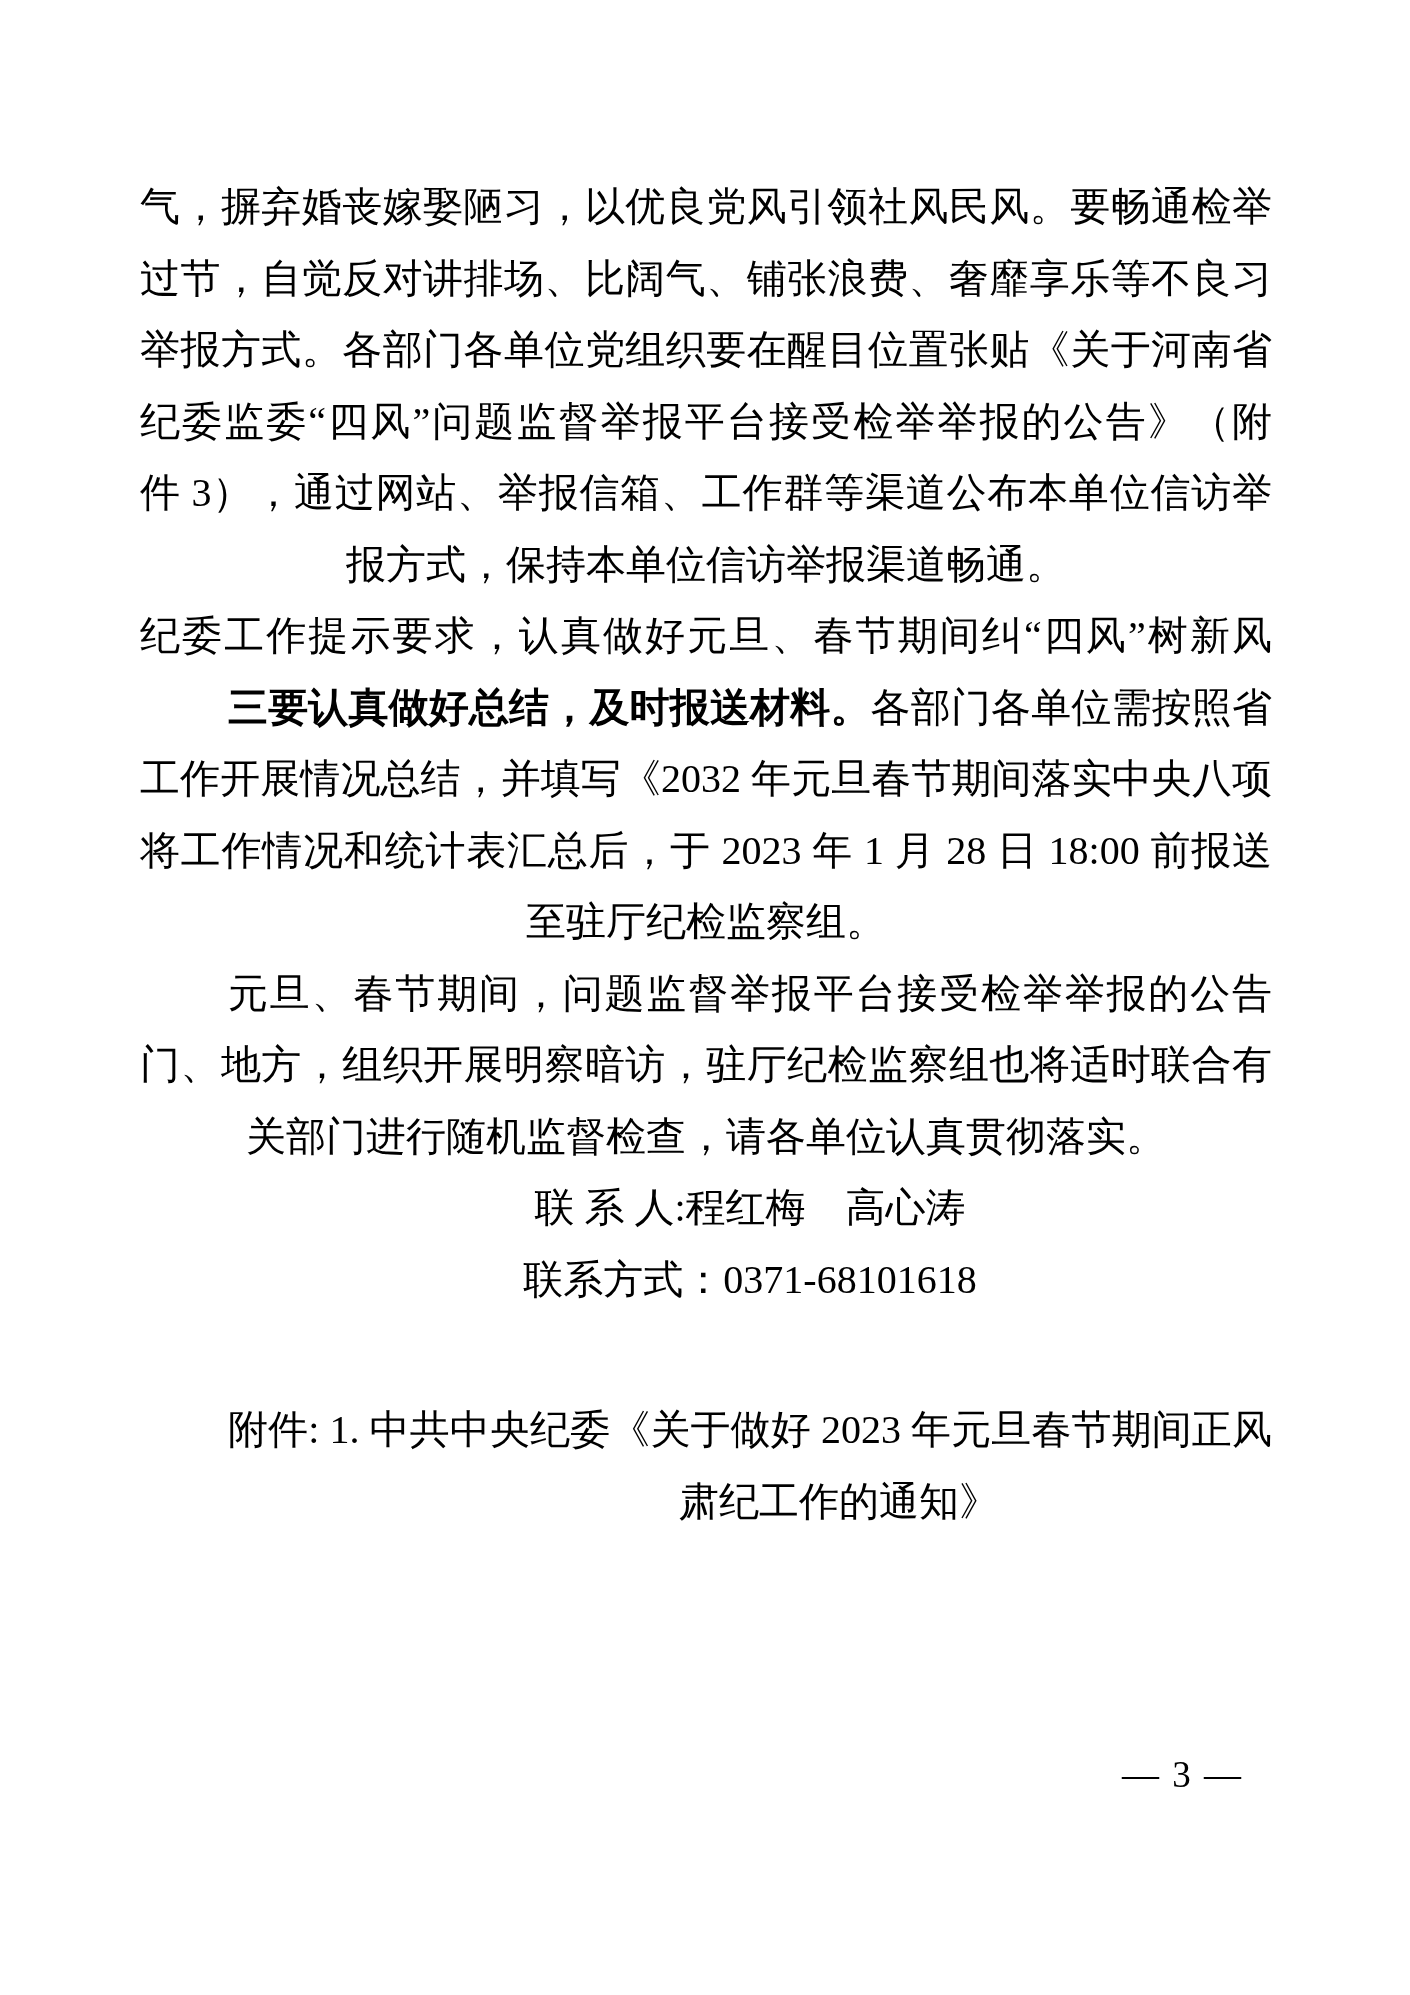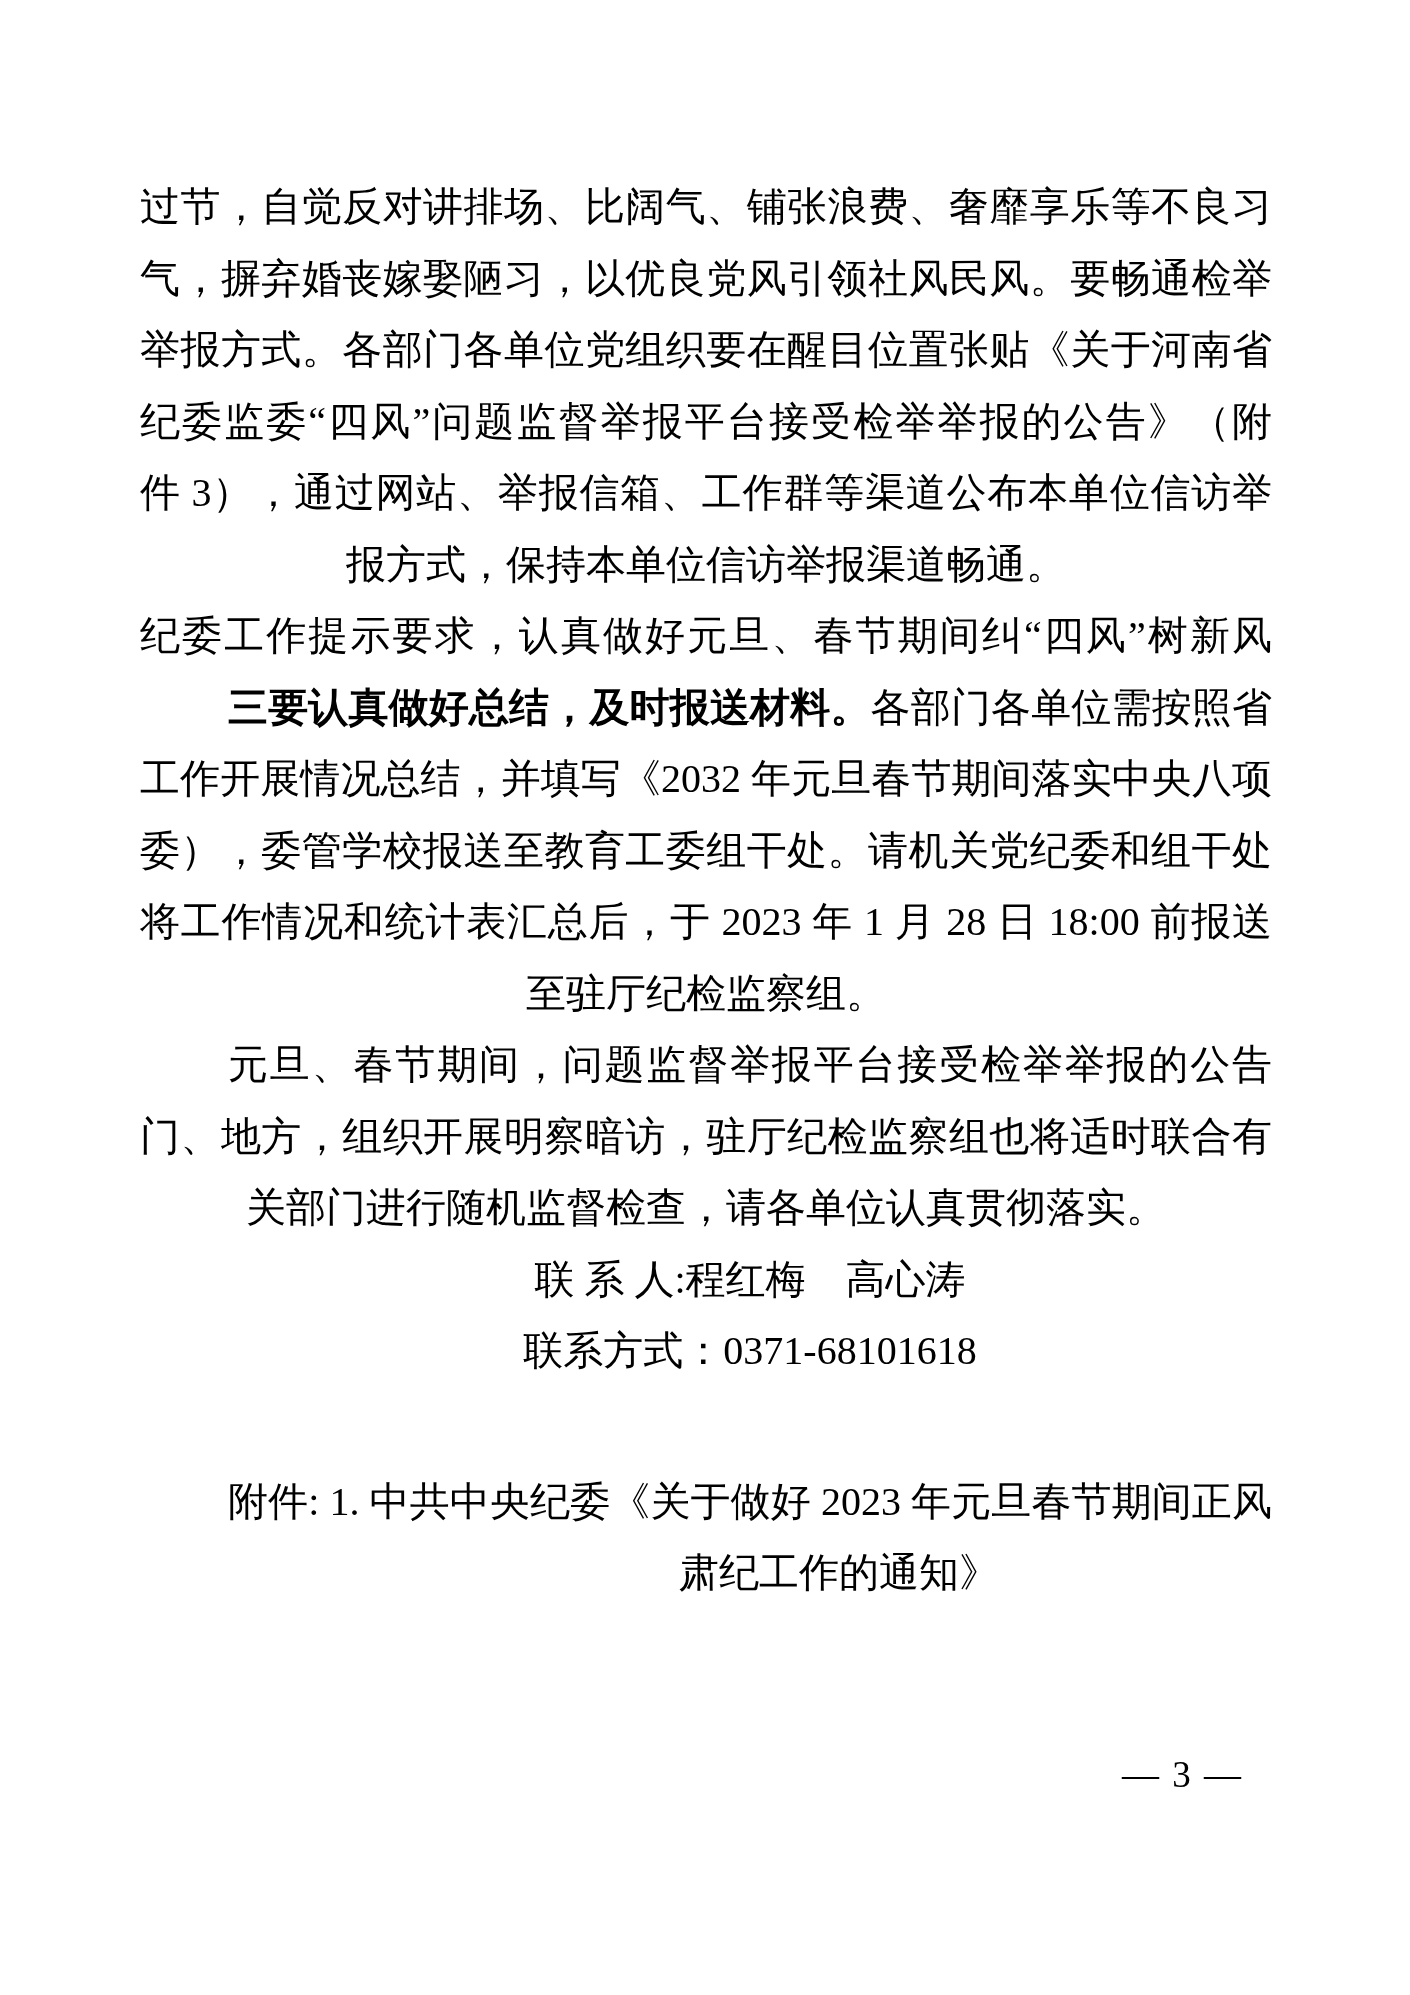--- a/index.html
+++ b/index.html
@@ -46,30 +46,29 @@
     line-height: 46px;
     letter-spacing: 2px;
     color: #000000;
   }
 </style>
 </head>
 <body>
 
 <div class="page">
   <div class="content" id="lines">
+      <div class="line full"><span>气，摒弃婚丧嫁娶陋习，以优良党风引领社风民风。要畅通检举</span></div>
       <div class="line full"><span>过节，自觉反对讲排场、比阔气、铺张浪费、奢靡享乐等不良习</span></div>
-      <div class="line full"><span>气，摒弃婚丧嫁娶陋习，以优良党风引领社风民风。要畅通检举</span></div>
       <div class="line full"><span>举报方式。各部门各单位党组织要在醒目位置张贴《关于河南省</span></div>
       <div class="line full"><span>纪委监委“四风”问题监督举报平台接受检举举报的公告》（附</span></div>
       <div class="line full"><span>件 3），通过网站、举报信箱、工作群等渠道公布本单位信访举</span></div>
       <div class="line"><span>报方式，保持本单位信访举报渠道畅通。</span></div>
       <div class="line full"><span>纪委工作提示要求，认真做好元旦、春节期间纠“四风”树新风</span></div>
       <div class="line full ind"><span class="bold">三要认真做好总结，及时报送材料。</span><span>各部门各单位需按照省</span></div>
       <div class="line full"><span>工作开展情况总结，并填写《2032 年元旦春节期间落实中央八项</span></div>
-      <div class="line full"><span>委），委管学校报送至教育工委组干处。请机关党纪委和组干处</span></div>
       <div class="line full"><span>将工作情况和统计表汇总后，于 2023 年 1 月 28 日 18:00 前报送</span></div>
       <div class="line"><span>至驻厅纪检监察组。</span></div>
       <div class="line full ind"><span>元旦、春节期间，问题监督举报平台接受检举举报的公告</span></div>
       <div class="line full"><span>门、地方，组织开展明察暗访，驻厅纪检监察组也将适时联合有</span></div>
       <div class="line"><span>关部门进行随机监督检查，请各单位认真贯彻落实。</span></div>
       <div class="line ind"><span>联 系 人:程红梅　高心涛</span></div>
       <div class="line ind"><span>联系方式：0371-68101618</span></div>
       <div class="line spacer"></div>
       <div class="line full ind"><span>附件: 1. 中共中央纪委《关于做好 2023 年元旦春节期间正风</span></div>
       <div class="line ind2"><span>肃纪工作的通知》</span></div>

